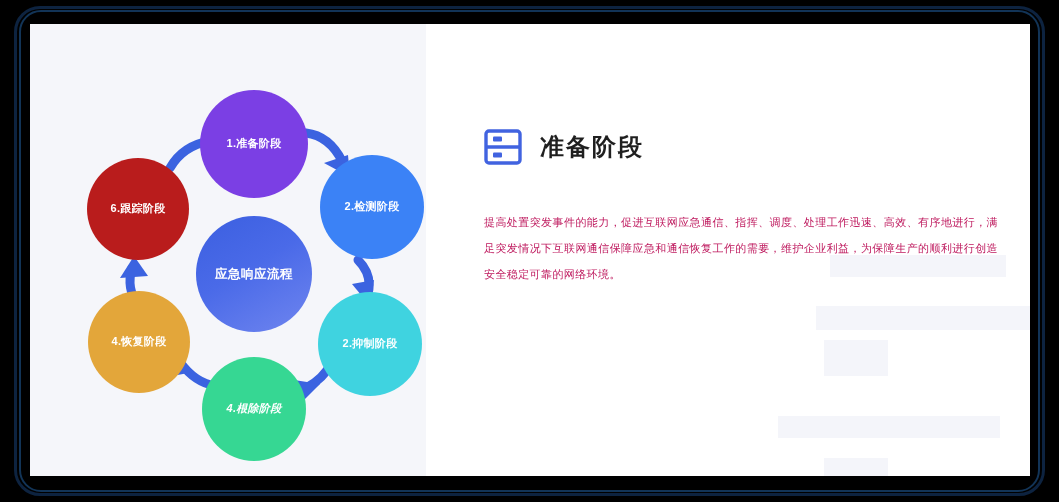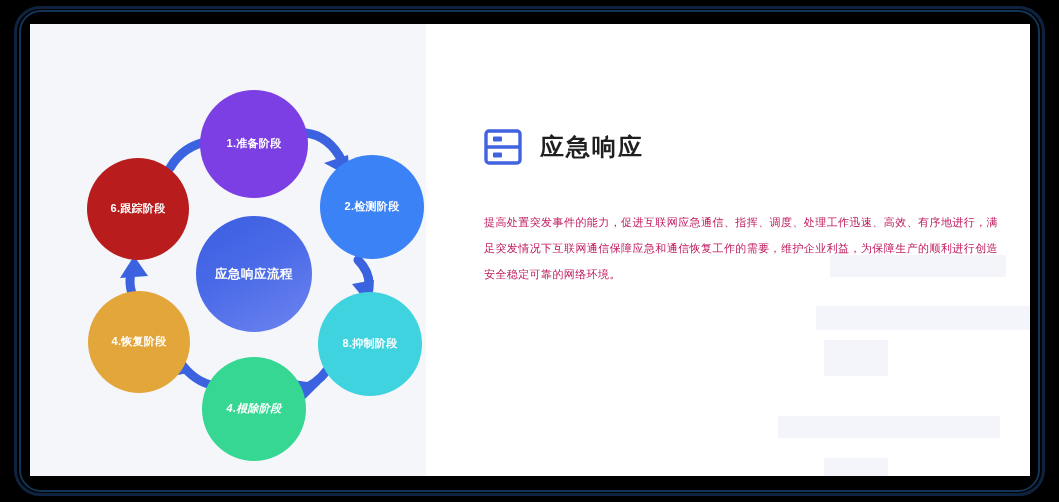--- a/index.html
+++ b/index.html
@@ -198,21 +198,21 @@
           <path d="M8,26 L22,4 L36,24 Z" fill="#3b63e0"></path>
         </svg>
 
         <div class="node" id="node-1" style="background: rgb(123, 63, 228);">
           <span>1.准备阶段</span>
         </div>
         <div class="node" id="node-2" style="background: #3b82f6;">
           <span>2.检测阶段</span>
         </div>
         <div class="node" id="node-3" style="background: rgb(63, 211, 224);">
-          <span>8.抑制阶段</span>
+          <span>2.抑制阶段</span>
         </div>
         <div class="node" id="node-4" style="background: rgb(54, 215, 147);">
           <span>4.根除阶段</span>
         </div>
         <div class="node" id="node-5" style="background: rgb(227, 166, 58);">
           <span>4.恢复阶段</span>
         </div>
         <div class="node" id="node-6" style="background: #b91c1c;">
           <span>6.跟踪阶段</span>
         </div>
@@ -234,21 +234,21 @@
 
       <div id="info-inner">
 
         <div id="headline-row">
           <svg id="server-icon" width="38" height="38" viewBox="0 0 38 38">
             <rect x="2" y="3" width="34" height="32" rx="3" ry="3" fill="none" stroke="#4163e0" stroke-width="3.4"></rect>
             <line x1="2" y1="19" x2="36" y2="19" stroke="#4163e0" stroke-width="3.4"></line>
             <rect x="9" y="8.5" width="9" height="5" rx="1" fill="#4163e0"></rect>
             <rect x="9" y="24.5" width="9" height="5" rx="1" fill="#4163e0"></rect>
           </svg>
-          <div id="panel-title">应急响应</div>
+          <div id="panel-title">准备阶段</div>
         </div>
 
         <p id="panel-desc">提高处置突发事件的能力，促进互联网应急通信、指挥、调度、处理工作迅速、高效、有序地进行，满足突发情况下互联网通信保障应急和通信恢复工作的需要，维护企业利益，为保障生产的顺利进行创造安全稳定可靠的网络环境。</p>
 
       </div>
     </div>
 
   </div>
 </div>
 

